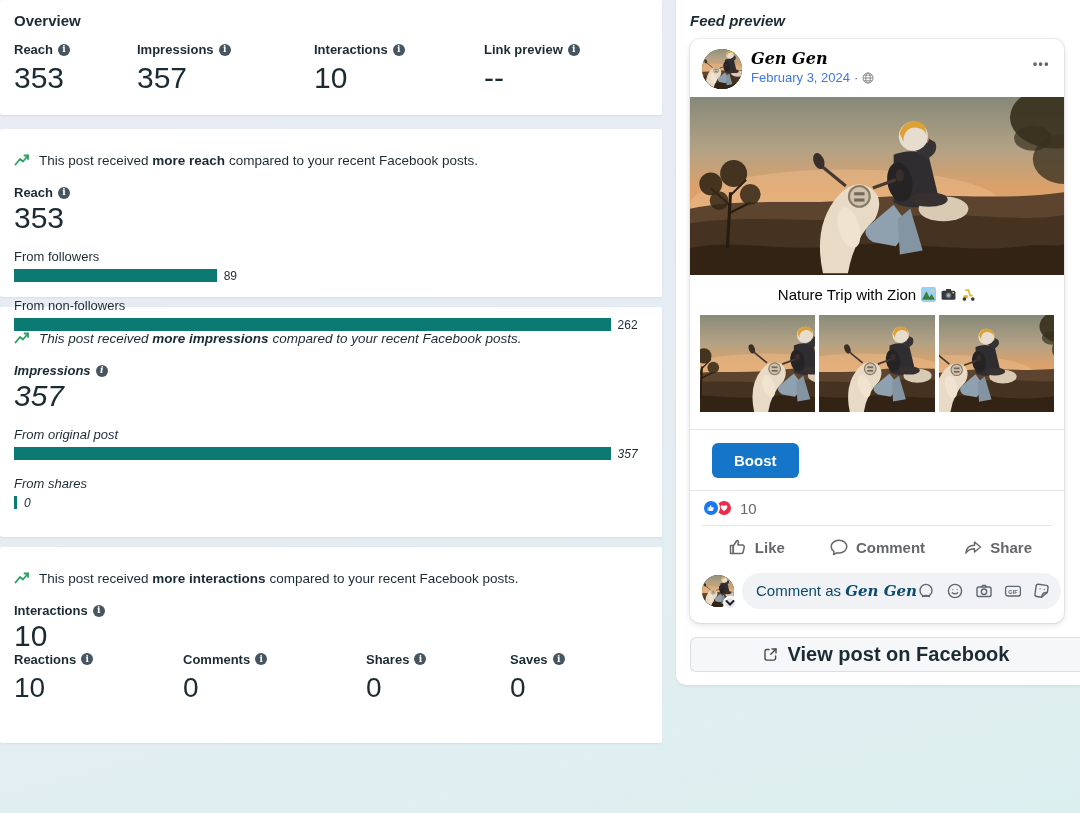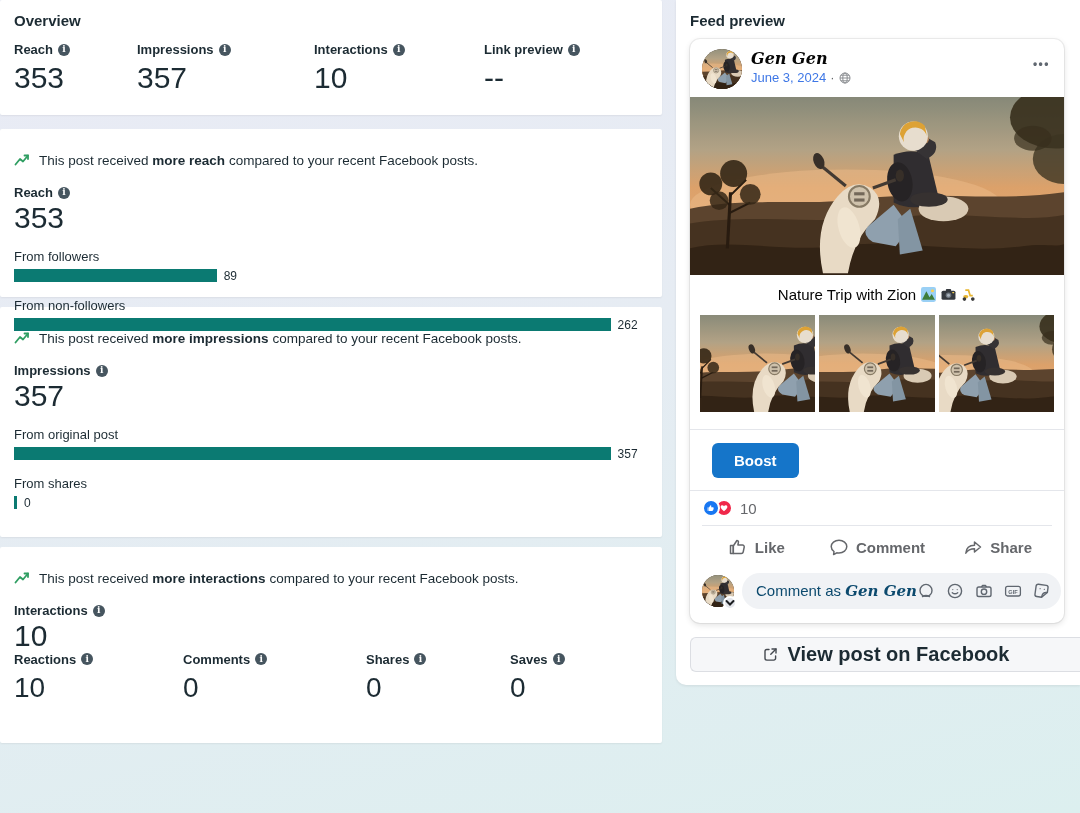--- a/index.html
+++ b/index.html
@@ -16,40 +16,40 @@
   .metric:nth-child(1){ width:123px; } .metric:nth-child(2){ width:177px; }
   .metric:nth-child(3){ width:170px; } .metric:nth-child(4){ flex:1; }
   .metric-label-row { display:flex; align-items:center; gap:5px; font-size:13px; font-weight:700; }
   .info-dot { width:12px; height:12px; border-radius:50%; background:#46555f; color:#fff;
     display:inline-flex; align-items:center; justify-content:center; flex:none; }
   .info-dot::after { content:"i"; font-family:"DejaVu Serif",serif; font-size:9px; font-weight:700; line-height:1; }
   .metric-value { font-size:30px; font-weight:300; margin-top:5px; line-height:1.05; }
 
   .insight-card { padding:23px 14px 16px; }
   .c1 { margin-top:14px; height:168px; }
-  .c2 { margin-top:10px; height:230px; }
+  .c2 { margin-top:10px; height:230px;font-style:italic; }
   .c3 { margin-top:10px; height:196px; }
   .highlight { display:flex; align-items:center; gap:9px; font-size:13.5px; }
   .highlight b { font-weight:700; }
   .trend-icon { flex:none; display:inline-flex; }
   .section-label { margin-top:17px; }
   .big-value { font-size:30px; font-weight:300; margin-top:2px; line-height:1.05; }
   .bar-label { font-size:13px; margin-top:15px; }
   .bar-line { display:flex; align-items:center; gap:7px; margin-top:5px; width:628px; }
   .bar-fill { height:13px; background:#0b7a72; min-width:3px; flex:none; }
   .bar-val { font-size:12px; color:#1c2b33; }
   .submetrics { display:flex; }
   .submetric:nth-child(1){ width:169px; } .submetric:nth-child(2){ width:183px; }
   .submetric:nth-child(3){ width:144px; } .submetric:nth-child(4){ flex:1; }
   .submetric .metric-value { margin-top:6px; font-size:28px; }
 
   
   .right-panel { position:absolute; left:676px; top:0; width:404px; height:685px;
     background:#fff; border-radius:0 0 0 10px; box-shadow:0 1px 3px rgba(0,0,0,.08); }
-  .feed-title { font-size:15px; font-weight:700; padding:12px 0 10px 14px; }
+  .feed-title { font-size:15px; font-weight:700; padding:12px 0 10px 14px;font-style:italic; }
   .post-card { margin-left:14px; width:374px; background:#fff; border-radius:10px;
     box-shadow:0 0 0 1px rgba(0,0,0,.06), 0 2px 6px rgba(0,0,0,.12); overflow:hidden; }
   .post-header { display:flex; align-items:flex-start; padding:10px 12px 8px; }
   .avatar { width:40px; height:40px; border-radius:50%; overflow:hidden; flex:none; background:#3a2e24; }
   .avatar svg, .avatar-sm svg { width:100%; height:100%; display:block; }
   .author-block { margin-left:9px; flex:1; }
   .author { font-family:"DejaVu Serif",serif; font-style:italic; font-weight:700; font-size:16px; color:#050505; }
   .date-row { display:flex; align-items:center; gap:4px; margin-top:2px; font-size:13px; color:#3e77e6; }
   .date-dot { color:#65676b; }
   .menu-dots { color:#606770; font-size:12px; letter-spacing:1.5px; font-weight:700; padding:8px 2px; cursor:pointer; }
@@ -288,21 +288,21 @@
     <div class="post-card">
       <div class="post-header">
         <div class="avatar">
           <svg viewBox="110 20 150 150" preserveAspectRatio="xMidYMid slice">
               <use href="#scene"></use>
             </svg>
         </div>
         <div class="author-block">
           <div class="author">Gen Gen</div>
           <div class="date-row">
-            <span>June 3, 2024</span>
+            <span>February 3, 2024</span>
             <span class="date-dot">·</span>
             <svg width="12" height="12" viewBox="0 0 12 12" fill="none" stroke="#8a8d91" stroke-width="1">
               <circle cx="6" cy="6" r="5"></circle>
                 <ellipse cx="6" cy="6" rx="2.2" ry="5"></ellipse>
                 <path d="M1,6 H11 M1.8,3.2 H10.2 M1.8,8.8 H10.2"></path>
             </svg>
           </div>
         </div>
         <div class="menu-dots">•••</div>
       </div>

